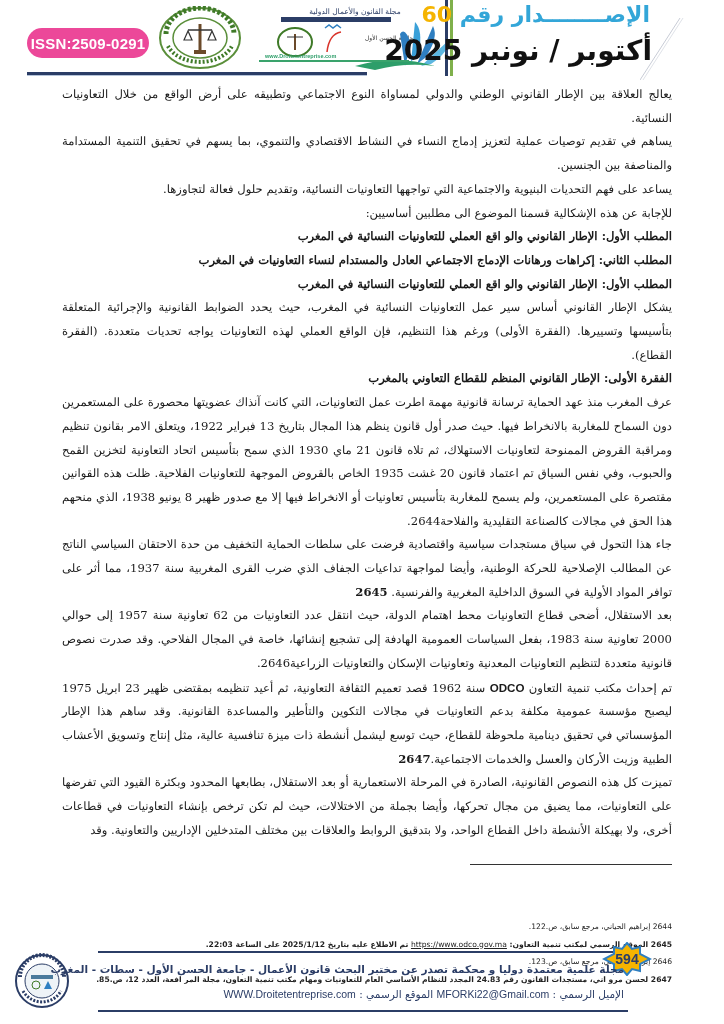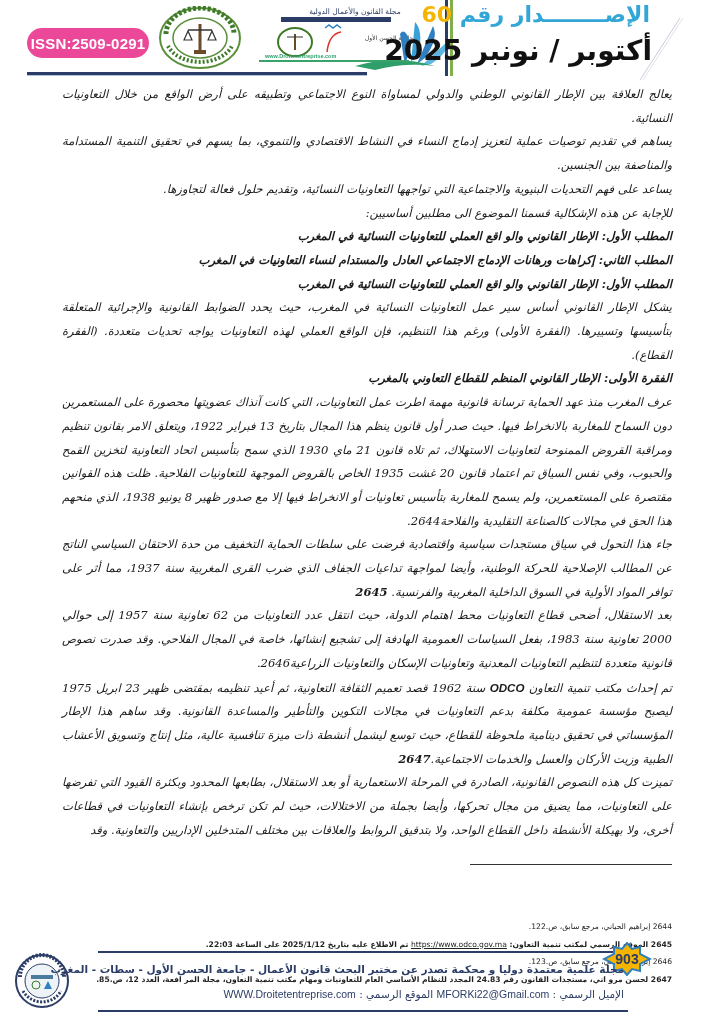--- a/index.html
+++ b/index.html
@@ -14,21 +14,21 @@
   .issue-divider .bar1 { position: absolute; left: 2px; top: 0; width: 3px; height: 76px; background: #2b3d66; }
   .issue-divider .bar2 { position: absolute; left: 7px; top: 0; width: 3px; height: 76px; background: #7fb04b; }
   .issue-number { position: absolute; right: 74px; top: 2px; direction: rtl; font-family: "DejaVu Sans", sans-serif; font-size: 22px; font-weight: bold; color: #33a6d8; white-space: nowrap; }
   .issue-number .num { color: #f5b400; }
   .issue-date { position: absolute; right: 72px; top: 34px; direction: rtl; font-family: "DejaVu Sans", sans-serif; font-size: 28px; font-weight: bold; color: #111; white-space: nowrap; }
   .diag-line { position: absolute; left: 640px; top: 12px; width: 100px; height: 70px; }
   .header-rule { position: absolute; left: 27px; top: 72px; width: 340px; height: 3px; background: #2b3d66; }
   .header-rule2 { position: absolute; left: 27px; top: 75px; width: 340px; height: 1px; background: #b5c4d9; }
 
   
-  .content { position: absolute; left: 62px; top: 83px; width: 610px; direction: rtl; text-align: justify; font-family: "DejaVu Serif", serif; font-size: 11.6px; line-height: 23.7px; color: #1a1a1a; font-style: italic; }
+  .content { position: absolute; left: 62px; top: 83px; width: 610px; direction: rtl; text-align: justify; font-family: "DejaVu Serif", serif; font-size: 11.6px; line-height: 23.7px; color: #1a1a1a; }
   .content p { margin: 0; }
   .content .bold { font-weight: bold; }
   .content .latin { font-family: "Liberation Sans", sans-serif; font-weight: bold; }
 
   
   .fn-rule { position: absolute; left: 470px; top: 864px; width: 202px; height: 1px; background: #333; }
   .footnotes { position: absolute; left: 62px; top: 918px; width: 610px; direction: rtl; font-family: "DejaVu Sans", sans-serif; font-size: 7.6px; line-height: 17.5px; color: #222; }
   .footnotes p { margin: 0; white-space: nowrap; overflow: hidden; }
   .footnotes .bold { font-weight: bold; }
   .footnotes .link { text-decoration: underline; font-weight: normal; direction: ltr; unicode-bidi: embed; }
@@ -133,21 +133,21 @@
   <circle cx="22" cy="32" r="4" fill="none" stroke="#3f7a28" stroke-width="1"></circle>
   <path d="M30 36 L34 28 L38 36 Z" fill="#2f7fc1"></path>
 </svg>
 
 <div class="footer-rule-top"></div>
 
 <svg class="page-badge" viewBox="0 0 50 34" style="position:absolute;left:602px;top:942px;width:50px;height:34px;">
   <polygon points="25,1 30,7 38,5 38,12 48,17 38,22 38,29 30,27 25,33 20,27 12,29 12,22 2,17 12,12 12,5 20,7" fill="#f5b400" stroke="#2f7fc1" stroke-width="2"></polygon>
 </svg>
 <div class="page-badge">
-    <span>903</span>
+    <span>594</span>
   </div>
 
 <div class="footer-line1">مجلة علمية معتمدة  دوليا و محكمة تصدر عن مختبر البحث قانون الأعمال - جامعة الحسن الأول - سطات - المغرب</div>
 <div class="footer-line2">
   <span>الإميل الرسمي : </span>
   <span class="latin">MFORKi22@Gmail.com</span>
   <span> الموقع الرسمي : </span>
   <span class="latin">WWW.Droitetentreprise.com</span>
 </div>
 

